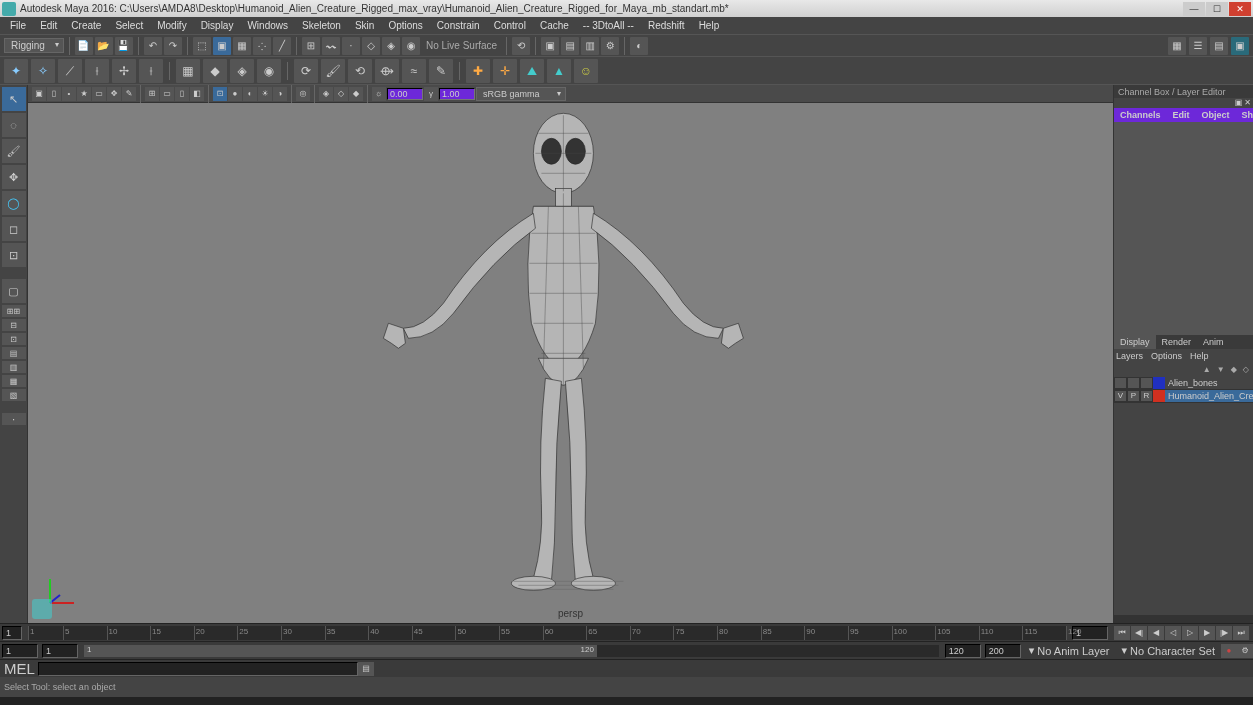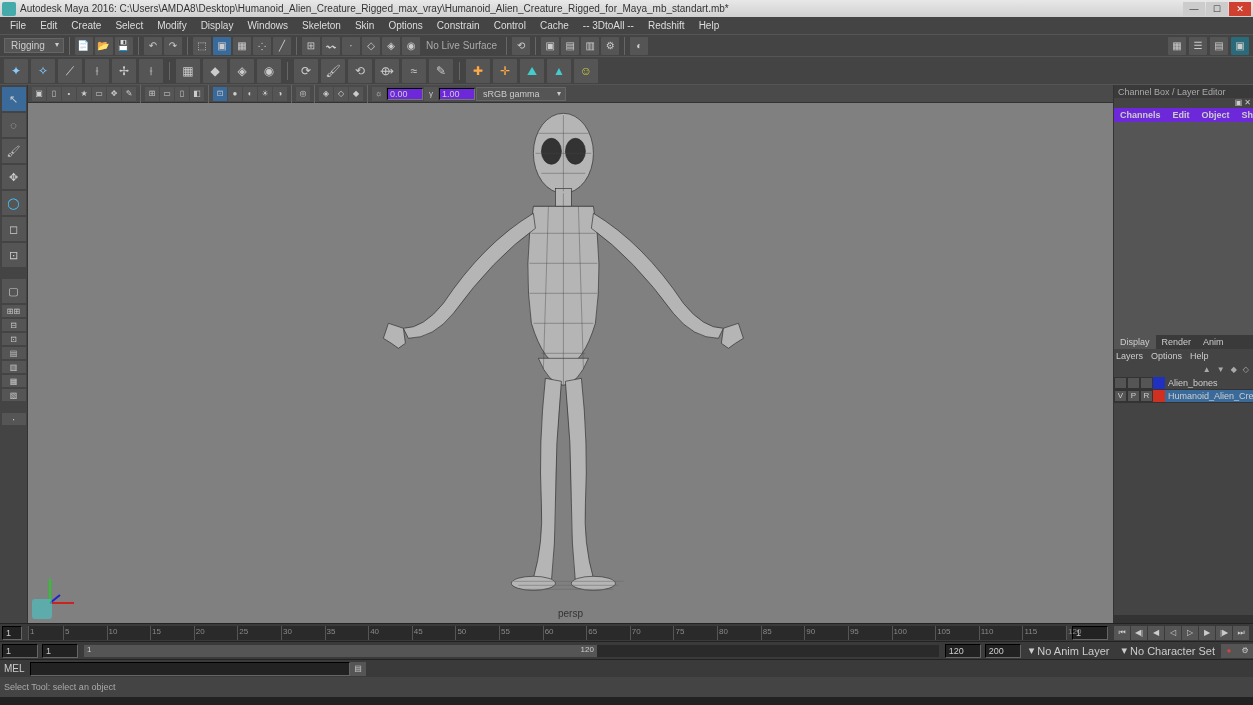--- a/index.html
+++ b/index.html
@@ -58,21 +58,21 @@
 .tstick { position: absolute; top: 0; bottom: 0; width: 1px; background: #555; }
 .tsticklbl { position: absolute; top: 1px; font-size: 8px; color: #888; }
 .tsplayback { display: flex; gap: 1px; padding: 0 4px; }
 .pbtn { width: 16px; height: 14px; background: #555; display: flex; align-items: center; justify-content: center; font-size: 8px; cursor: pointer; }
 .rangeslider { height: 18px; background: #3a3a3a; display: flex; align-items: center; border-top: 1px solid #222; }
 .rstrack { flex: 1; height: 12px; background: #2a2a2a; margin: 0 4px; position: relative; }
 .rshandle { position: absolute; left: 0; width: 60%; height: 100%; background: #555; }
 .rshandle .hnum { position: absolute; font-size: 8px; top: 0; }
 .rsopt { font-size: 9px; color: #aaa; padding: 0 6px; display: flex; align-items: center; gap: 3px; }
 .cmdline { height: 18px; background: #3a3a3a; display: flex; align-items: center; border-top: 1px solid #222; }
-.cmdlabel { width: 30px; font-size: 10px; padding: 0 4px; color: #ccc; }
+.cmdlabel { width: 38px; font-size: 15px; padding: 0 4px; color: #ccc; }
 .cmdinput { width: 320px; background: #222; border: 1px inset #111; height: 14px; font-size: 9px; padding: 0 3px; }
 .cmdresult { flex: 1; background: #555; height: 14px; font-size: 9px; padding: 0 3px; color: #ccc; display: flex; align-items: center; margin: 0 4px; overflow: hidden; }
 .helpline { height: 20px; background: #444; font-size: 9px; color: #aaa; padding: 0 4px; display: flex; align-items: center; }
 .taskbar { height: 8px; background: #222; }
 </style>
 </head>
 <body>
 
 <div class="titlebar">
   <div class="logo"></div>

